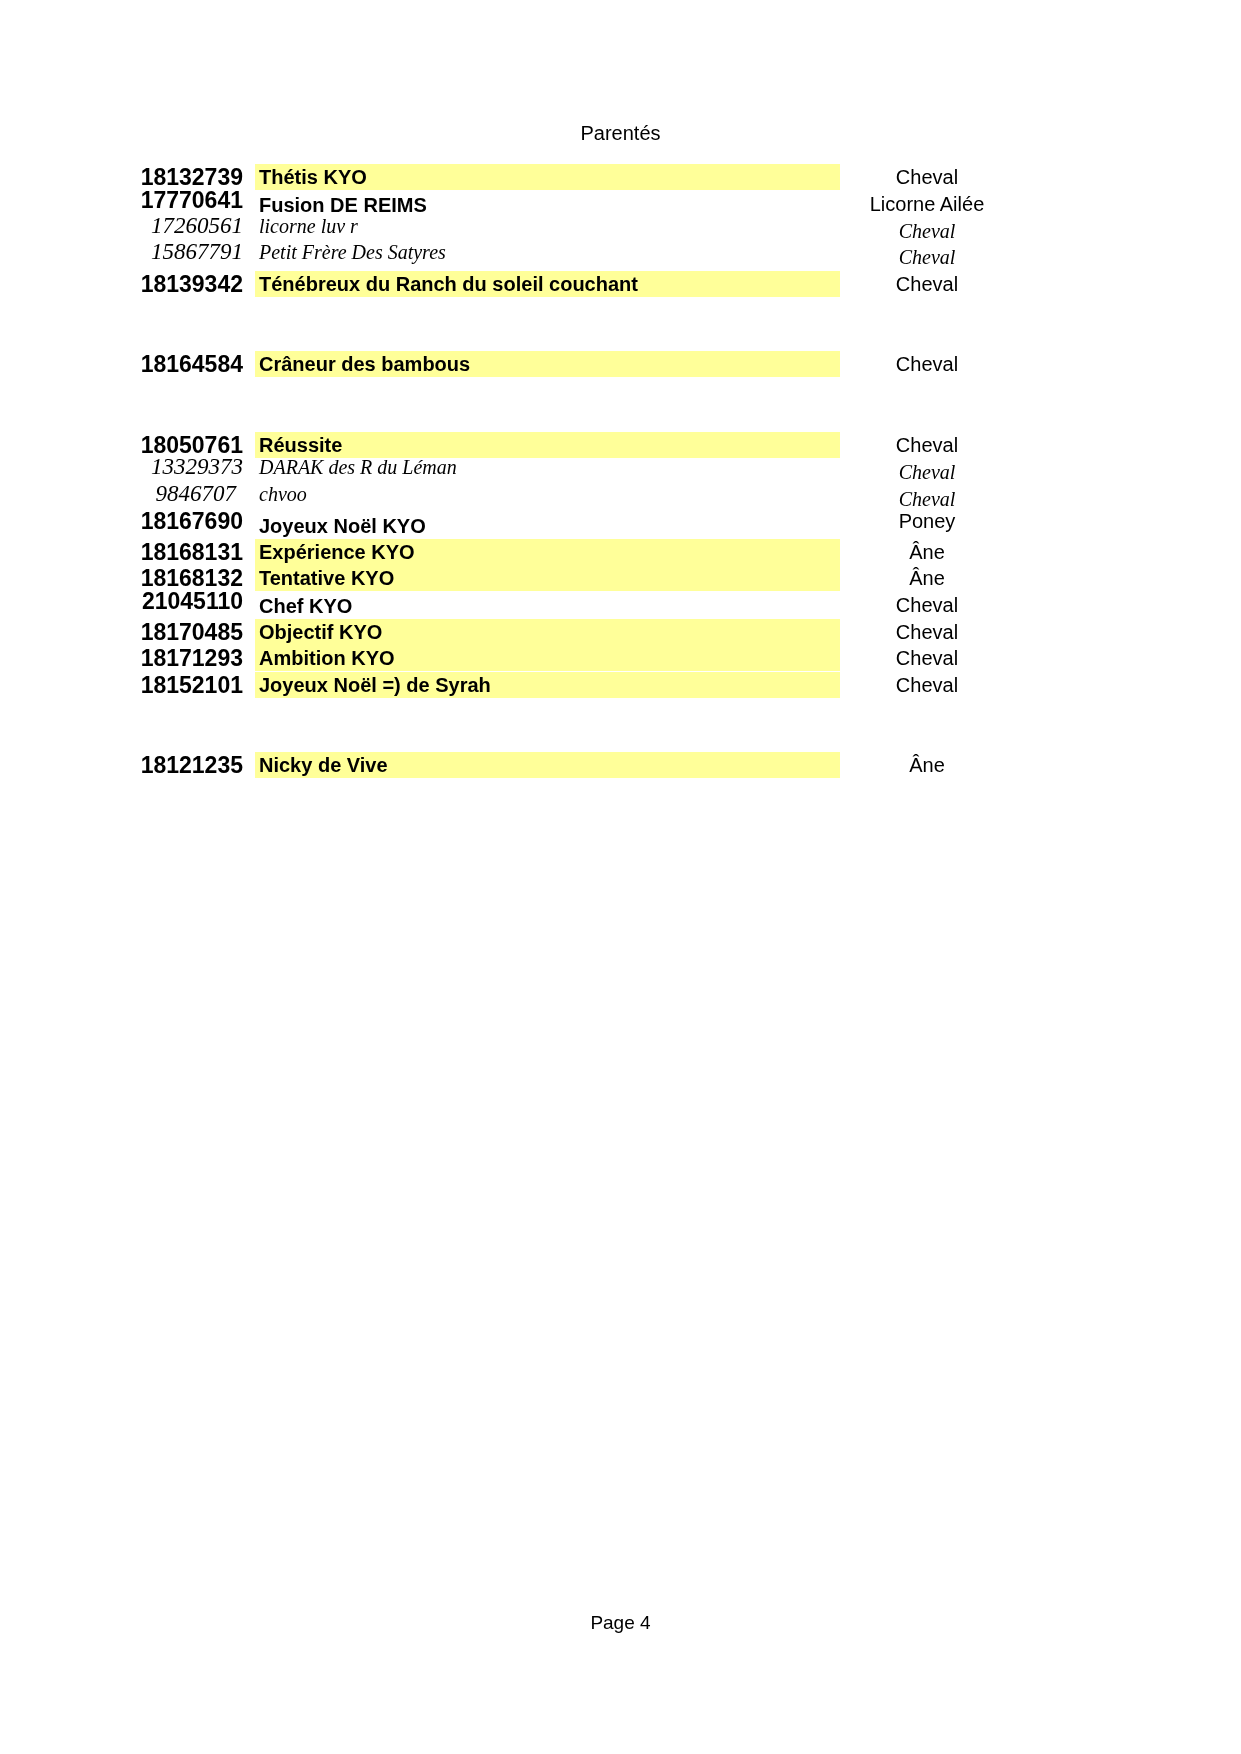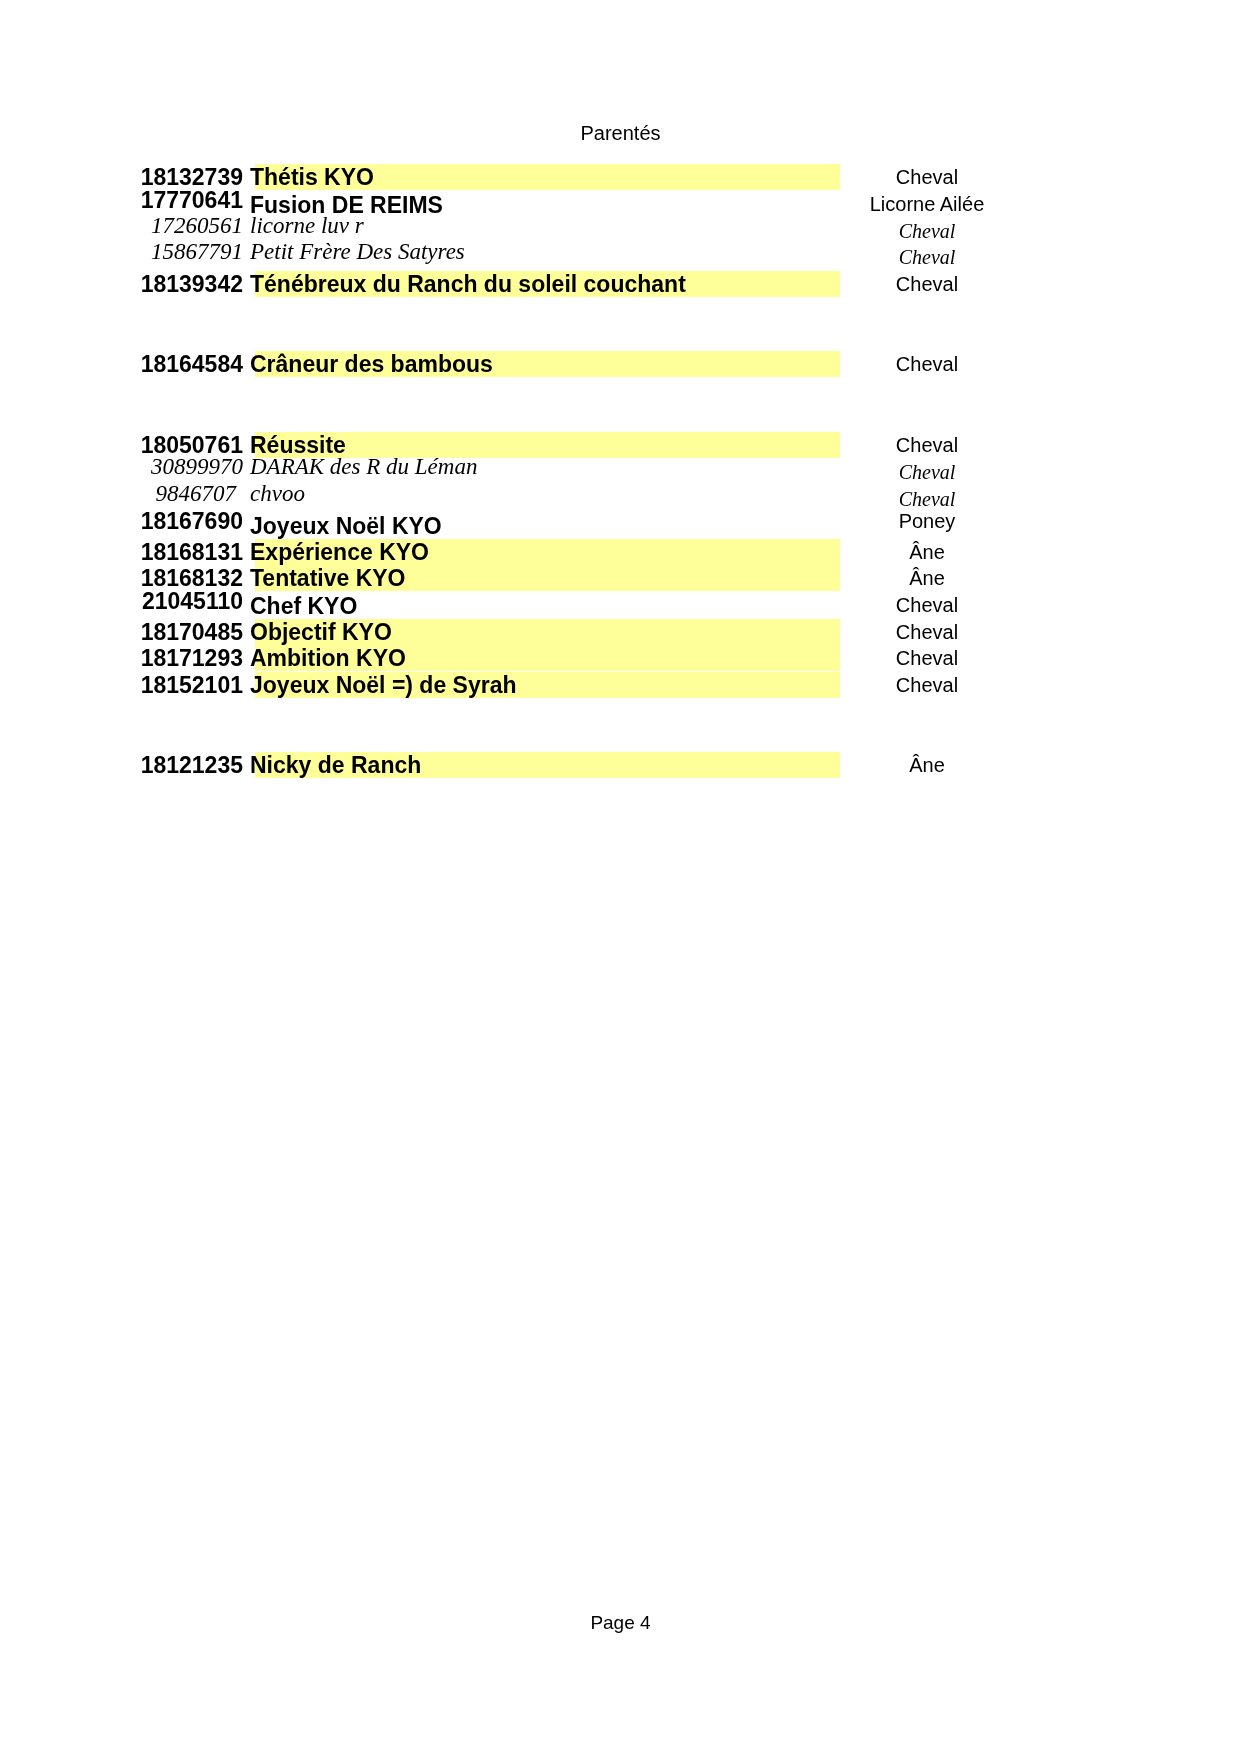--- a/index.html
+++ b/index.html
@@ -6,21 +6,21 @@
   body { width: 1241px; height: 1754px; position: relative; overflow: hidden;
          font-family: "Liberation Sans", sans-serif; color: #000; }
   .header { position: absolute; top: 122px; left: 0; width: 1241px; text-align: center;
             font-size: 20px; }
   .footer { position: absolute; top: 1612px; left: 0; width: 1241px; text-align: center;
             font-size: 19px; }
   .row { position: absolute; left: 0; width: 1241px; height: 26px; }
   .band { position: absolute; left: 255px; width: 585px; top: 0; height: 26px; background: #ffff99; }
   .id { position: absolute; right: calc(1241px - 243px); top: 0; font-size: 23px; line-height: 26px;
         white-space: nowrap; text-align: right; }
-  .name { position: absolute; left: 250px; top: 0; font-size: 23px; line-height: 26px; white-space: nowrap; }
+  .name { position: absolute; left: 259px; top: 0; font-size: 20px; line-height: 26px; white-space: nowrap; }
   .type { position: absolute; left: 827px; width: 200px; top: 0; text-align: center; font-size: 20px;
           line-height: 26px; white-space: nowrap; }
   .bold .id, .bold .name { font-weight: bold; }
   .ital .id, .ital .name, .ital .type { font-style: italic; font-family: Liberation Serif, serif; }
   .id.pad { right: calc(1241px - 236px); }
 </style>
 </head>
 <body>
 
 <div class="header">Parentés</div>
@@ -61,21 +61,21 @@
     <span class="type">Cheval</span>
   </div>
 
   <div class="row bold" style="top:432px">
     <div class="band" style="background: rgb(255, 255, 153);"></div>
     <span class="id">18050761</span>
     <span class="name">Réussite</span>
     <span class="type">Cheval</span>
   </div>
   <div class="row ital" style="top:454px">
-    <span class="id">30899970</span>
+    <span class="id">13329373</span>
     <span class="name">DARAK des R du Léman</span>
     <span class="type" style="top:5px">Cheval</span>
   </div>
   <div class="row ital" style="top:481px">
     <span class="id pad">9846707</span>
     <span class="name">chvoo</span>
     <span class="type" style="top:5px">Cheval</span>
   </div>
   <div class="row bold" style="top:508px">
     <span class="id">18167690</span>
@@ -114,18 +114,18 @@
   <div class="row bold" style="top:672px">
     <div class="band" style="background: rgb(255, 255, 153);"></div>
     <span class="id">18152101</span>
     <span class="name">Joyeux Noël =) de Syrah</span>
     <span class="type">Cheval</span>
   </div>
 
   <div class="row bold" style="top:752px">
     <div class="band" style="background: rgb(255, 255, 153);"></div>
     <span class="id">18121235</span>
-    <span class="name">Nicky de Ranch</span>
+    <span class="name">Nicky de Vive</span>
     <span class="type">Âne</span>
   </div>
 </div>
 
 <div class="footer">Page 4</div>
 
 </body></html>

